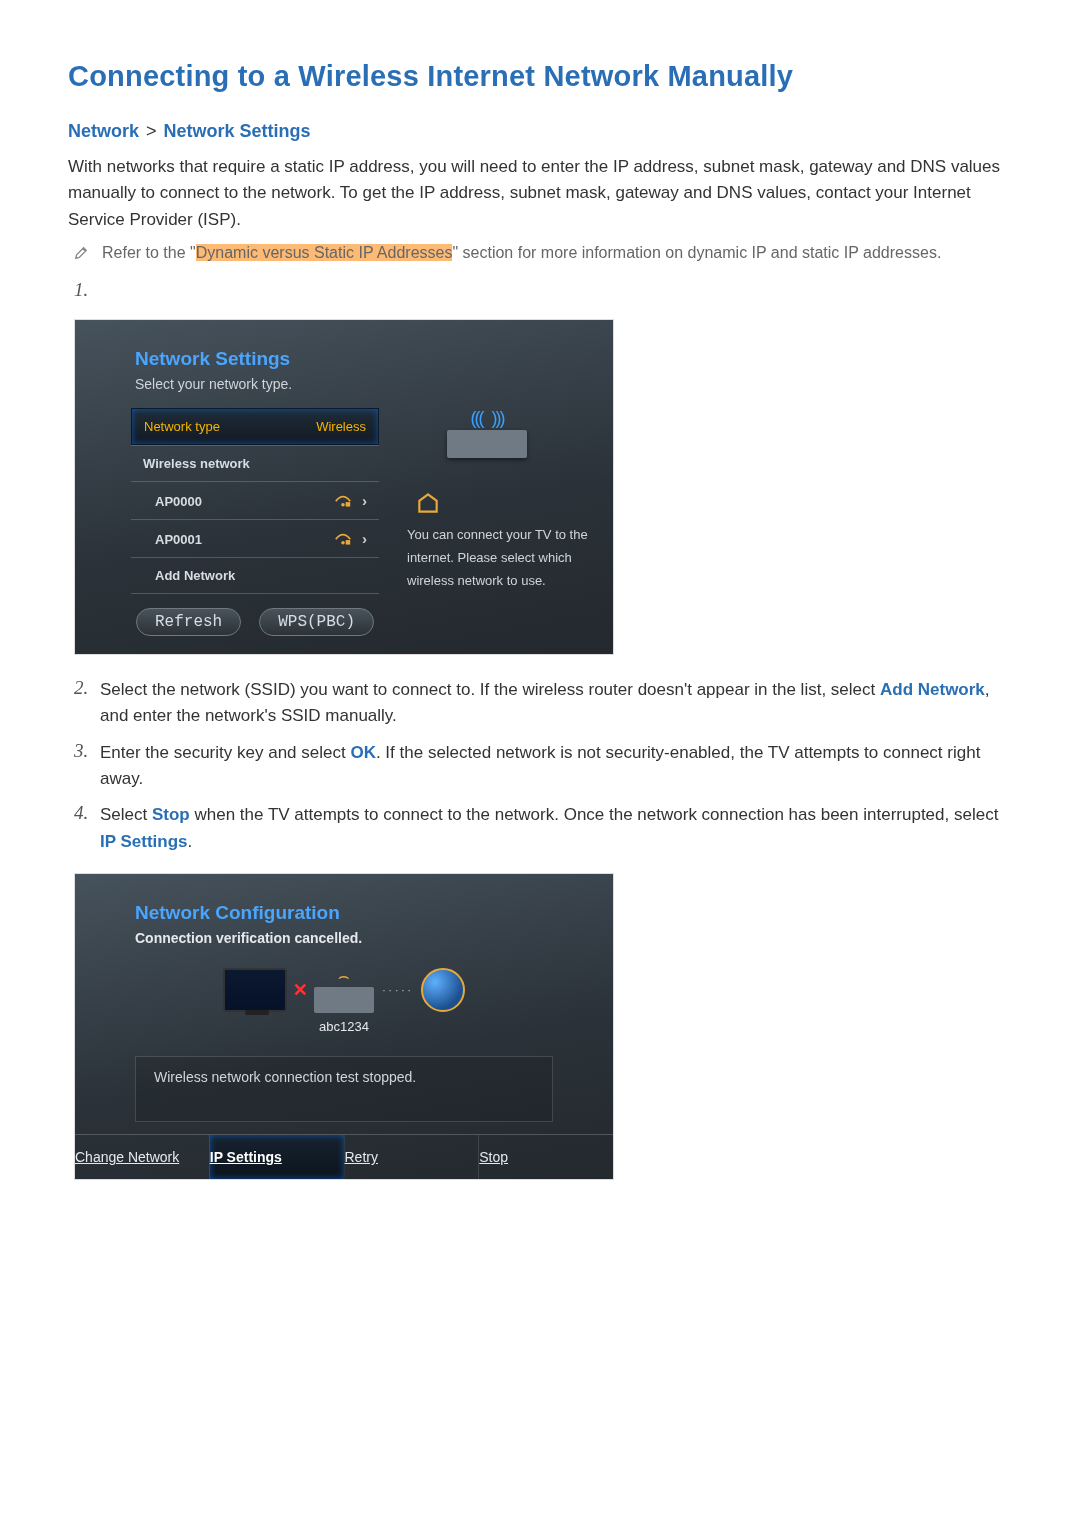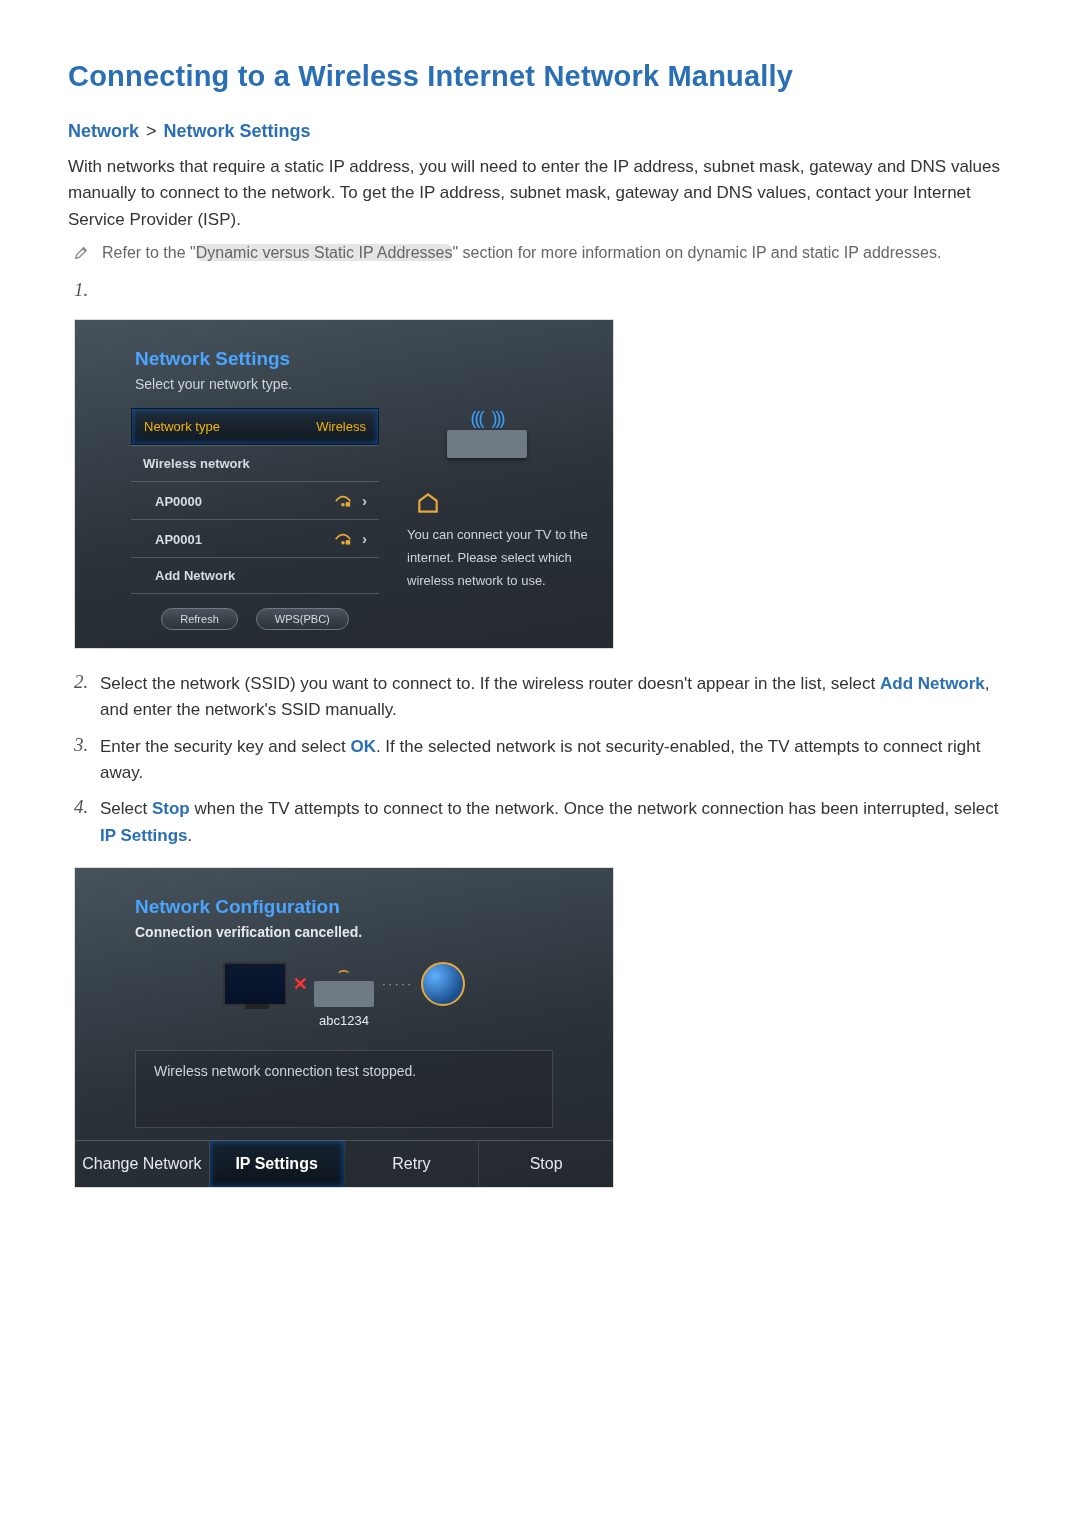--- a/index.html
+++ b/index.html
@@ -34,21 +34,21 @@
     align-items: flex-start;
     margin: 8px 0 14px 6px;
   }
   .pencil-icon {
     width: 14px; height: 14px;
     margin-right: 14px; margin-top:4px;
     color: #888;
     flex-shrink:0;
   }
   .note-text { color: #666; line-height:1.5; font-size:16px;}
-  .hl { background: #e5e5e5; border-radius: 6px; }
+  .hl { background: #fdba74; }
   ol.steps { list-style: none; }
   ol.steps > li {
     display: flex;
     align-items: flex-start;
     margin: 10px 0 10px 6px;
   }
   ol.steps .num {
     font-style: italic;
     font-family: Georgia, serif;
     font-size: 19px;
@@ -94,21 +94,22 @@
   .wifi-dot { width:18px;height:14px; display:inline-block;}
   .chev { color:#ccc; font-size:15px;}
   .row-item.sub { padding-left: 24px; font-weight:bold;align-items:flex-end;}
   .btn-row { text-align:center; margin-top: 14px; display:flex; justify-content:center; gap:18px;}
   .pill-btn {
     border:1px solid #707880;
     background: linear-gradient(#4a535b,#2b3238);
     color: #d7dde2;
     border-radius: 14px;
     padding: 4px 18px;
-    font-size: 11px;
+    font-size: 16px;
+    font-family: Liberation Mono, monospace;
   }
   .illus {
     width: 160px; height: 110px;
     position:relative;
     margin-bottom:2px;
   }
   .illus .router {
     position:absolute; left:50%; top:18px; transform:translateX(-50%);
     width: 80px;height:28px; background:#6f7a84; border-radius:2px;
     box-shadow:0 2px 4px rgba(0,0,0,.5);
@@ -131,35 +132,35 @@
     background:radial-gradient(circle at 30% 30%, #5fb0ff, #1b4f8e 70%);
     border:2px solid #e8a93a; position:relative;
   }
   .abc { text-align:center; color:#e5e8ec; font-size:13px; margin-top:6px;}
   .status-box {
     margin: 22px 60px 10px 60px;
     border:1px solid rgba(255,255,255,.15);
     background: rgba(0,0,0,.12);
     padding: 12px 18px;
     color:#cfd5da;
-    height: 78px;
+    height: 66px;
     font-size:14px;
   }
   .footer-btns {
     display:flex;
     border-top:1px solid rgba(255,255,255,.2);
     margin-top: 12px;
   }
   .footer-btns > div {
     flex:1;
-    text-align:center;
     padding: 14px 0;
     color:#e5e8ec;
-    font-size:16px;
+    font-size:14px;
     border-right:1px solid rgba(255,255,255,.12);
+    text-decoration:underline;
   }
   .footer-btns > div:last-child { border-right:none;}
   .footer-btns .sel {
     background: linear-gradient(#172330,#0c141c);
     box-shadow: 0 0 6px rgba(0,120,255,.6) inset;
     color:#fff; font-weight:bold;
   }
 </style>
 </head>
 <body>

